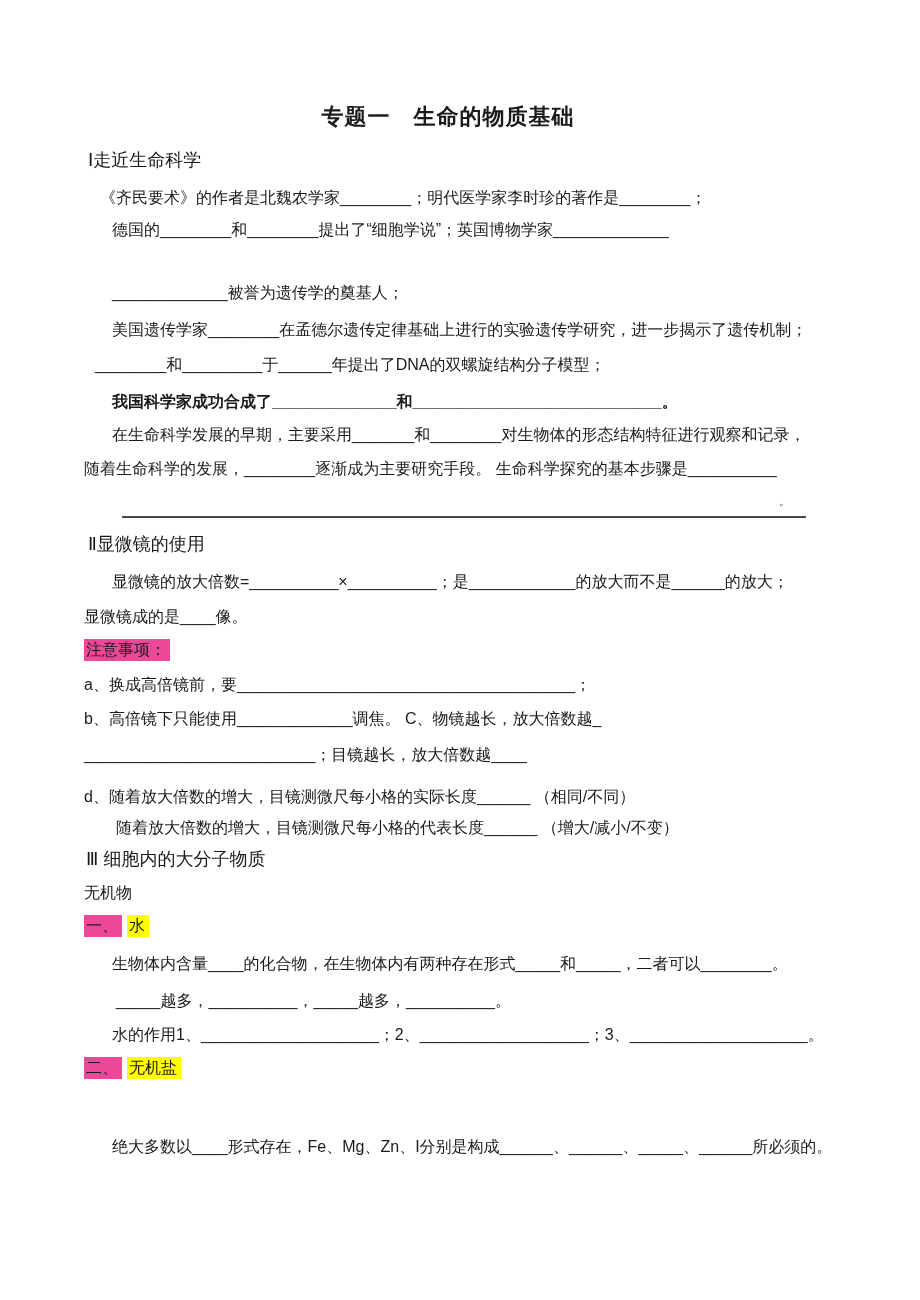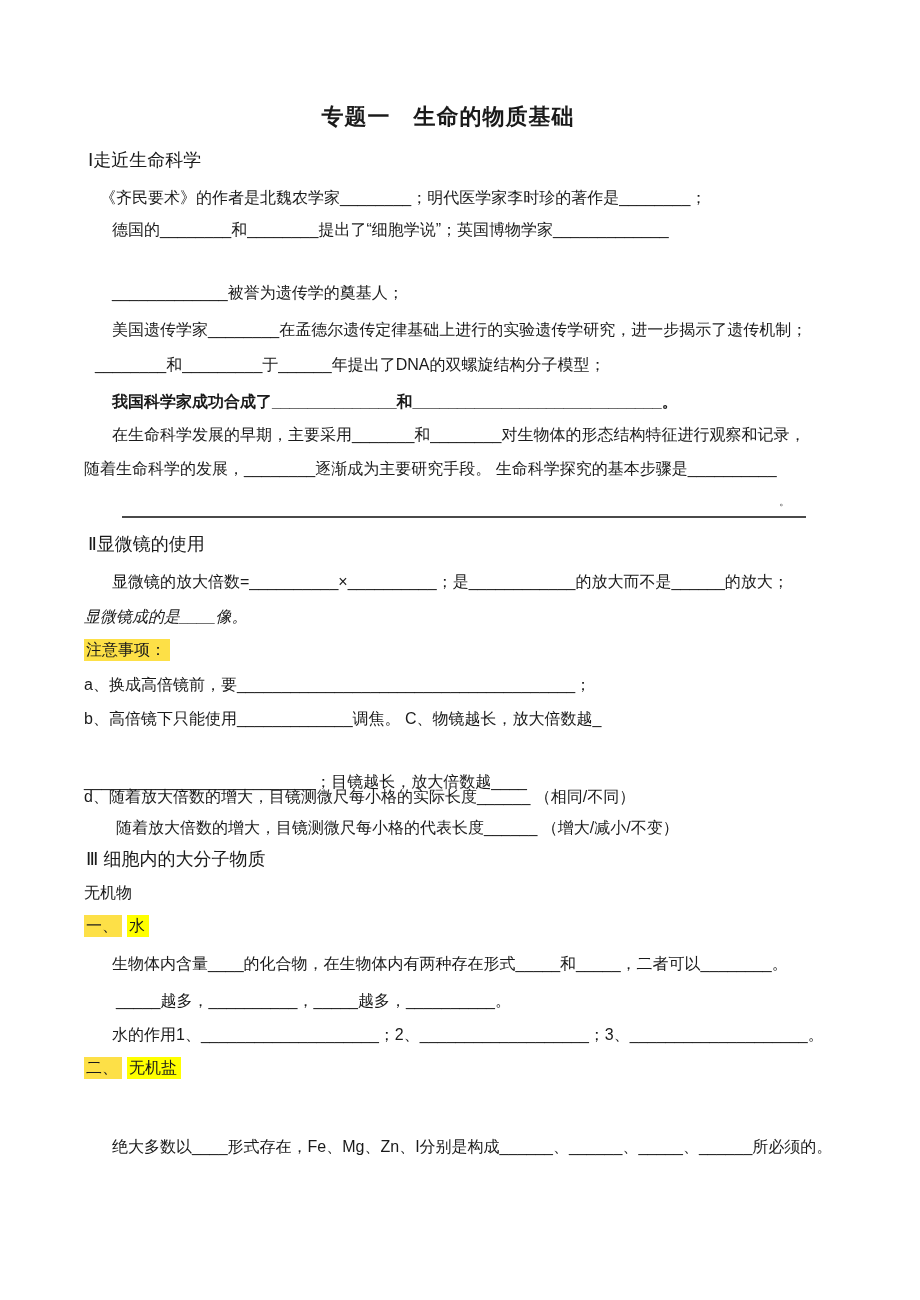--- a/index.html
+++ b/index.html
@@ -19,21 +19,21 @@
     color:#1a1a1a;
   }
   .title{
     left:0;right:0;
     text-align:center;
     font-size:22px;
     font-weight:bold;
     letter-spacing:1px;
   }
   .sec{font-size:18px;}
-  .hl{background:#fde047;padding:2px 4px 3px 2px;}
+  .hl{background:#ec4899;padding:2px 4px 3px 2px;}
   .hl2{background:#ffff00;padding:2px 4px 3px 2px;margin-left:5px;}
   .fill-line{
     position:absolute;
     border-bottom:2px solid #4a4a4a;
     height:16px;
   }
   .fill-line .period{
     position:absolute;
     right:16px;top:-6px;
     font-size:11px;
@@ -67,31 +67,31 @@
   <div class="ln" style="left:84px;top:460px;">随着生命科学的发展，________逐渐成为主要研究手段。 生命科学探究的基本步骤是__________</div>
 
   <div class="fill-line" style="left:122px;top:500px;width:684px;">
     <span class="period">。</span>
   </div>
 
   <div class="ln sec" style="left:88px;top:534px;">Ⅱ显微镜的使用</div>
 
   <div class="ln" style="left:112px;top:573px;">显微镜的放大倍数=__________×__________；是____________的放大而不是______的放大；</div>
 
-  <div class="ln" style="left:84px;top:608px;font-style:italic;">显微镜成的是____像。</div>
+  <div class="ln" style="left:84px;top:608px;">显微镜成的是____像。</div>
 
   <div class="ln" style="left:84px;top:641px;">
     <span class="hl">注意事项：</span>
   </div>
 
   <div class="ln" style="left:84px;top:676px;">a、换成高倍镜前，要______________________________________；</div>
 
   <div class="ln" style="left:84px;top:710px;">b、高倍镜下只能使用_____________调焦。 C、物镜越长，放大倍数越_</div>
 
-  <div class="ln" style="left:84px;top:746px;margin-top:27px;">__________________________；目镜越长，放大倍数越____</div>
+  <div class="ln" style="left:84px;top:746px;">__________________________；目镜越长，放大倍数越____</div>
 
   <div class="ln" style="left:84px;top:788px;">d、随着放大倍数的增大，目镜测微尺每小格的实际长度______ （相同/不同）</div>
 
   <div class="ln" style="left:104px;top:819px;margin-left:12px;">随着放大倍数的增大，目镜测微尺每小格的代表长度______ （增大/减小/不变）</div>
 
   <div class="ln sec" style="left:86px;top:849px;">Ⅲ 细胞内的大分子物质</div>
 
   <div class="ln" style="left:84px;top:884px;">无机物</div>
 
   <div class="ln" style="left:84px;top:917px;">

